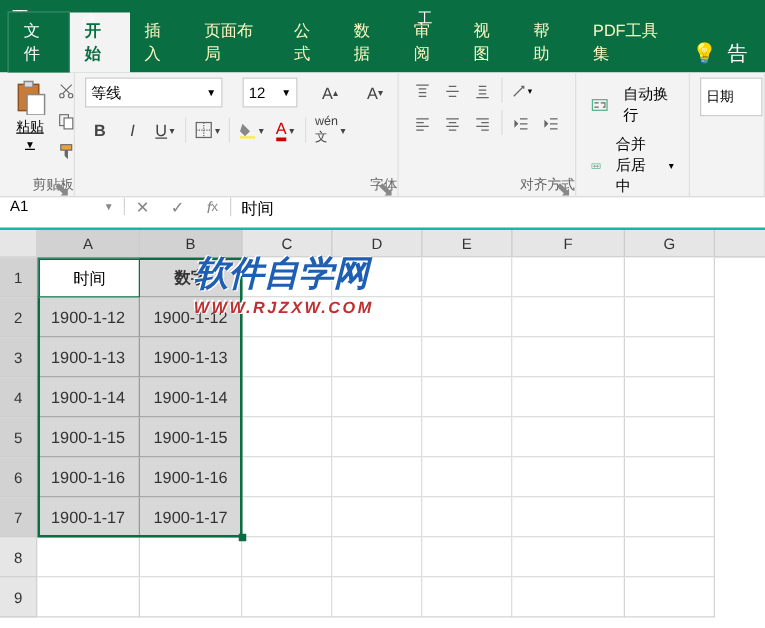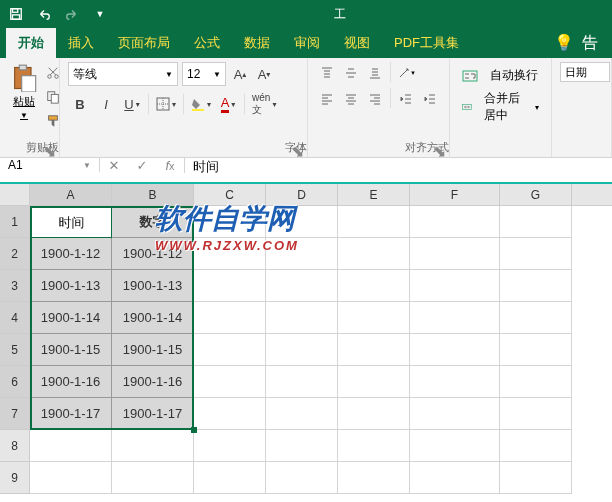--- a/index.html
+++ b/index.html
@@ -5,58 +5,58 @@
 * { margin: 0; padding: 0; box-sizing: border-box; font-family: "Microsoft YaHei", Arial, sans-serif; }
 body { width: 612px; height: 502px; overflow: hidden; background: #fff; position: relative; }
 
 .titlebar { height: 28px; background: #0a6e43; display: flex; align-items: center; padding: 0 4px; }
 .titlebar .qat { display: flex; gap: 4px; align-items: center; }
 .titlebar .qat-btn { width: 24px; height: 24px; display: flex; align-items: center; justify-content: center; color: #fff; cursor: pointer; }
 .titlebar .qat-btn svg { width: 14px; height: 14px; }
 .titlebar .title { flex: 1; text-align: center; color: #fff; font-size: 12px; padding-right: 40px; }
 
 .menubar { height: 30px; background: #0a6e43; display: flex; align-items: flex-end; padding: 0 6px; }
-.menu-tab { padding: 6px 12px; color: #fde047; font-size: 13px; cursor: pointer; }
+.menu-tab { padding: 6px 12px; color: #fef9c3; font-size: 13px; cursor: pointer; }
 .menu-tab.active { background: #f3f3f3; color: #0a6e43; font-weight: bold; }
 .menu-tab.file { background: #0a6e43; color: #fff; border: 1px solid rgba(255,255,255,0.2); border-bottom: none; }
 .menubar .right-icons { margin-left: auto; display: flex; gap: 8px; padding: 4px 8px; color: #fff; }
 
 .ribbon { height: 100px; background: #f3f3f3; border-bottom: 1px solid #d4d4d4; display: flex; }
 .ribbon-group { border-right: 1px solid #e0e0e0; padding: 4px 8px; display: flex; flex-direction: column; position: relative; }
 .ribbon-group-label { position: absolute; bottom: 2px; left: 0; right: 0; text-align: right; font-size: 11px; color: #666; }
 .ribbon-group .launcher { position: absolute; bottom: 3px; right: 4px; width: 12px; height: 12px; color: #888; cursor: pointer; }
 
 .clipboard-group { width: 60px; text-decoration: underline; }
 .paste-btn { display: flex; flex-direction: column; align-items: center; gap: 2px; cursor: pointer; padding: 2px; }
 .paste-btn svg { width: 28px; height: 28px; }
 .paste-btn span { font-size: 11px; }
 .clip-small { display: flex; flex-direction: column; gap: 2px; margin-left: 2px; }
 .clip-small div { width: 22px; height: 22px; display: flex; align-items: center; justify-content: center; cursor: pointer; }
 
 .font-group { width: 270px; }
-.font-row1 { display: flex; gap: 4px; align-items: center; margin-bottom: 6px; }
+.font-row1 { display: flex; gap: 16px; align-items: center; margin-bottom: 6px; }
 .font-name { width: 110px; height: 24px; border: 1px solid #ccc; background: #fff; font-size: 12px; padding: 0 4px; display: flex; align-items: center; justify-content: space-between; }
 .font-size { width: 44px; height: 24px; border: 1px solid #ccc; background: #fff; font-size: 12px; padding: 0 4px; display: flex; align-items: center; justify-content: space-between; }
 .font-grow { width: 20px; height: 20px; display: flex; align-items: center; justify-content: center; cursor: pointer; font-size: 13px; color: #444; }
 .font-row2 { display: flex; gap: 2px; align-items: center; }
 .font-btn { min-width: 24px; height: 24px; display: flex; align-items: center; justify-content: center; cursor: pointer; font-size: 13px; color: #444; padding: 0 3px; }
 .font-btn .dd { font-size: 8px; margin-left: 2px; }
 .sep { width: 1px; height: 20px; background: #ddd; margin: 0 2px; }
 
 .align-group { width: 150px; }
 .align-row { display: flex; gap: 2px; margin-bottom: 4px; }
 .align-btn { width: 22px; height: 22px; display: flex; align-items: center; justify-content: center; cursor: pointer; }
 .align-btn svg { width: 14px; height: 14px; }
 
 .wrap-group { width: 110px; padding-top: 6px; }
 .wrap-btn { display: flex; align-items: center; gap: 12px; font-size: 12px; padding: 3px 4px; cursor: pointer; }
 .wrap-btn svg { width: 16px; height: 16px; }
 
 .number-group { width: 60px; padding-top: 4px; }
-.num-format { width: 50px; height: 20px; border: 1px solid #ccc; background: #fff; font-size: 11px; display: flex; align-items: center; padding: 0 4px; }
+.num-format { width: 50px; height: 31px; border: 1px solid #ccc; background: #fff; font-size: 11px; display: flex; align-items: center; padding: 0 4px; }
 
 .formula-bar { height: 26px; background: #fff; border-bottom: 2px solid #14b8a6; display: flex; align-items: flex-start; }
 .name-box { width: 100px; border-right: 1px solid #d4d4d4; display: flex; align-items: center; padding: 0 8px; font-size: 12px; }
 .name-box .dd { margin-left: auto; font-size: 8px; color: #888; }
 .fb-btns { display: flex; align-items: center; border-right: 1px solid #d4d4d4; }
 .fb-btn { width: 28px; display: flex; align-items: center; justify-content: center; color: #888; cursor: pointer; font-size: 13px; }
 .fb-input { flex: 1; display: flex; align-items: center; padding: 0 8px; font-size: 13px; }
 
 .grid-area { position: relative; }
 .col-headers { display: flex; height: 22px; background: #e6e6e6; border-bottom: 1px solid #ccc; }
@@ -104,27 +104,29 @@
         <svg viewBox="0 0 16 16" fill="none" stroke="#fff" stroke-width="1.5">
           <path d="M12 8 L8 4 M12 8 L8 12 M12 8 H5 A3 3 0 0 0 5 14"></path>
         </svg>
       </div>
     <div class="qat-btn" style="font-size:9px">▼</div>
   </div>
   <div class="title">工</div>
 </div>
 
 <div class="menubar">
+  <div class="menu-tab file">文件</div>
   <div class="menu-tab active">开始</div>
   <div class="menu-tab">插入</div>
   <div class="menu-tab">页面布局</div>
   <div class="menu-tab">公式</div>
   <div class="menu-tab">数据</div>
   <div class="menu-tab">审阅</div>
   <div class="menu-tab">视图</div>
+  <div class="menu-tab">帮助</div>
   <div class="menu-tab">PDF工具集</div>
   <div class="right-icons">
     <span>💡</span>
     <span>告</span>
   </div>
 </div>
 
 <div class="ribbon">
   <div class="ribbon-group clipboard-group">
     <div style="display:flex">

